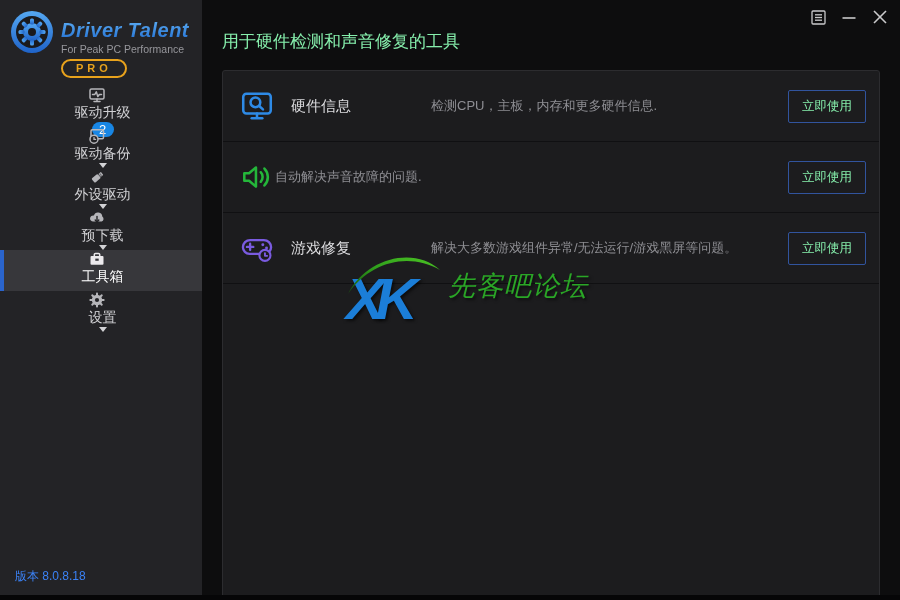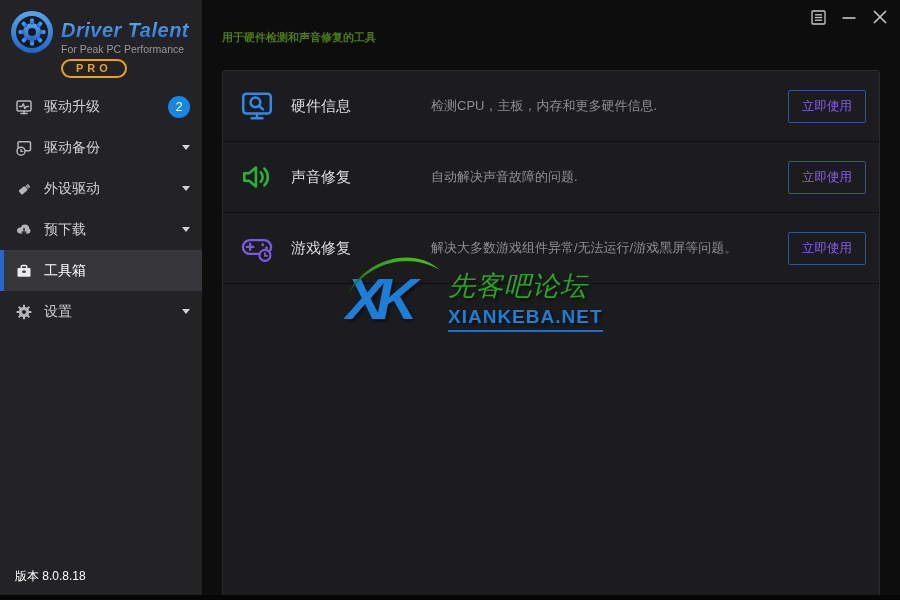--- a/index.html
+++ b/index.html
@@ -14,46 +14,46 @@
   .logo-title { font-size:20px; font-weight:bold; font-style:italic; letter-spacing:0.5px;
                 background:linear-gradient(180deg,#5fb0f5 0%,#1f6cd0 100%);
                 -webkit-background-clip:text; background-clip:text; color:#2f8de8;
                 -webkit-text-fill-color:transparent; white-space:nowrap; }
   .logo-sub { font-size:10.5px; color:#97979c; margin-top:1px; white-space:nowrap; }
   .pro-badge { display:inline-block; margin-top:4px; border:2px solid #e8a21c; border-radius:10px;
                padding:0 13px; color:#e8a21c; font-size:11px; font-weight:bold; letter-spacing:4px;
                line-height:15px; }
   .menu { margin-top:2px; }
   .menu-item { position:relative; display:flex; align-items:center; height:41px; padding:0 14px 0 15px;
-               color:#d0d0d3; font-size:14px; cursor:pointer; }
+               color:#d0d0d3; font-size:14px; cursor:pointer;flex-direction:column; }
   .menu-item.selected { background:#37373b; color:#fff; }
   .menu-item.selected::before { content:""; position:absolute; left:0; top:0; bottom:0; width:4px; background:#2a64cc; }
   .mi-icon { width:18px; height:18px; margin-right:11px; flex:0 0 18px; }
   .mi-label { flex:1; }
   .badge { min-width:22px; height:22px; border-radius:11px; background:#1886e4; color:#fff;
            font-size:13px; display:flex; align-items:center; justify-content:center; padding:0 4px; }
   .chevron { width:0; height:0; border-left:4.5px solid transparent; border-right:4.5px solid transparent;
              border-top:5px solid #d2d2d5; }
-  .version { position:absolute; left:15px; bottom:10px; font-size:12px; color:#ffffff; }
+  .version { position:absolute; left:15px; bottom:10px; font-size:12px; color:#3b82f6; }
 
   
   .main { position:absolute; left:202px; top:0; width:698px; height:595px; background:#0d0d0e; }
   .win-controls { position:absolute; top:8px; right:11px; display:flex; align-items:center; gap:13px; }
   .win-btn { width:18px; height:18px; display:flex; align-items:center; justify-content:center; cursor:pointer; }
-  .page-title { position:absolute; left:20px; top:30px; font-size:11px; color:#4d7c0f;font-weight:bold; }
+  .page-title { position:absolute; left:20px; top:30px; font-size:17px; color:#86efac; }
 
   .card { position:absolute; left:20px; top:70px; width:658px; height:568px; background:#1c1c1e;
           border:1px solid #2c2c2f; border-radius:3px; }
   .tool-row { display:flex; align-items:center; height:71px; padding:0 13px 0 16px;
               border-bottom:1px solid #101012; }
   .tool-icon { width:36px; height:36px; flex:0 0 36px; }
   .tool-name { margin-left:16px; width:140px; font-size:15px; color:#dcdcdf; }
   .tool-desc { flex:1; font-size:13px; color:#8e8e93; }
   .use-btn { flex:0 0 auto; background:transparent; border:1px solid #31549e; border-radius:2px;
-             color:#8b5cf6; font-size:12.5px; padding:7px 13px; cursor:pointer;
+             color:#86efac; font-size:12.5px; padding:7px 13px; cursor:pointer;
              font-family:inherit; }
 
   
   .watermark { position:absolute; left:123px; top:183px; display:flex; align-items:flex-start;
                pointer-events:none; }
   .wm-xk { position:relative; width:96px; height:80px; }
   .wm-xk-letters { position:absolute; left:0; top:16px; font-size:58px; font-weight:bold; font-style:italic;
                    color:#1b7ed8; letter-spacing:-9px; line-height:1; text-shadow:2px 2px 3px rgba(0,0,0,.55); }
   .wm-swoosh { position:absolute; left:-4px; top:-4px; }
   .wm-text { margin-left:6px; padding-top:14px; }
@@ -227,21 +227,20 @@
       </div>
 
       <div class="tool-row">
         <svg class="tool-icon" viewBox="0 0 34 34" fill="none" stroke-linecap="round" stroke-linejoin="round">
           <g stroke-width="2.4" stroke="#24b63a">
             <path d="M5,13.5 v7 h4.5 l6.5,5.5 V8 l-6.5,5.5 z"></path>
             <path d="M20.5,12.5 a6.5,6.5 0 0 1 0,9"></path>
             <path d="M24,9 a11.5,11.5 0 0 1 0,16"></path>
           </g>
         </svg>
-        <div class="tool-name">声音修复</div>
         <div class="tool-desc">自动解决声音故障的问题.</div>
         <button class="use-btn">立即使用</button>
       </div>
 
       <div class="tool-row">
         <svg class="tool-icon" viewBox="0 0 34 34" fill="none" stroke-linecap="round" stroke-linejoin="round">
           <g stroke-width="2.2" stroke="#7a5be0">
             <path d="M10.5,9.5 h13 a6.8,6.8 0 0 1 6.8,6.8 a6.2,6.2 0 0 1 -6.2,6.2 h-14.2 a6.2,6.2 0 0 1 -6.2,-6.2 a6.8,6.8 0 0 1 6.8,-6.8 z"></path>
             <line x1="10.5" y1="13" x2="10.5" y2="19"></line>
             <line x1="7.5" y1="16" x2="13.5" y2="16"></line>
@@ -267,21 +266,20 @@
                 <stop offset="0" stop-color="#17520e"></stop>
                   <stop offset="0.5" stop-color="#2f9e1c"></stop>
                   <stop offset="1" stop-color="#4cc424"></stop>
               </linearGradient>
             </defs>
             <path d="M6,44 C28,12 66,2 98,20 C72,-4 24,8 6,44 z" fill="url(#swooshGrad)"></path>
           </svg>
         </div>
         <div class="wm-text">
           <div class="wm-line1">先客吧论坛</div>
-          <div class="wm-line2">XIANKEBA.NET</div>
         </div>
       </div>
 
     </div>
   </div>
 
   <div class="bottom-strip"></div>
 </div>
 
 </body></html>

